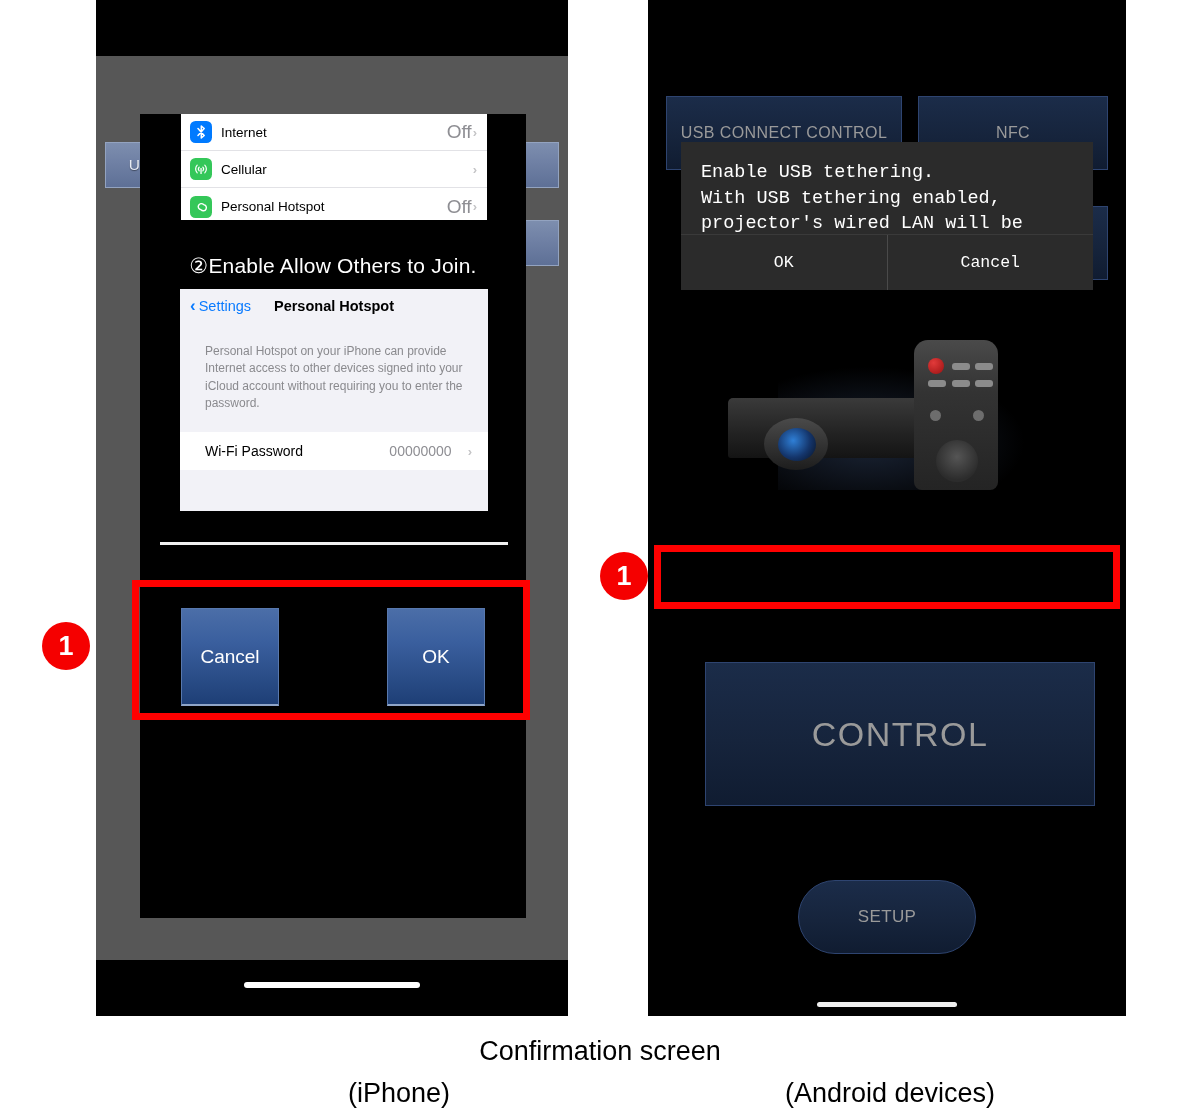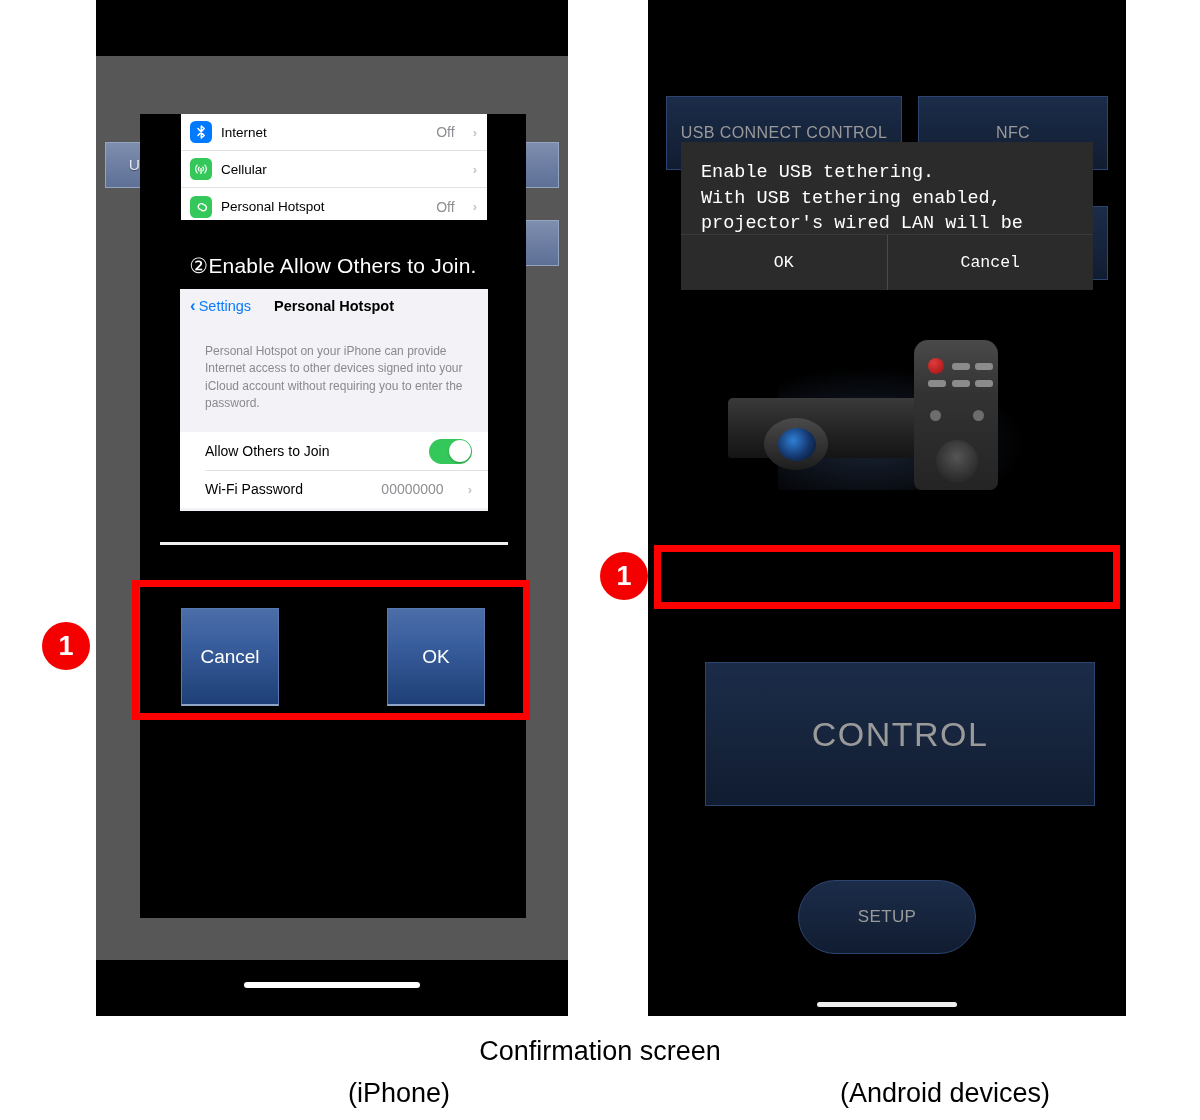--- a/index.html
+++ b/index.html
@@ -58,21 +58,21 @@
   .ios-row:last-child { border-bottom:none; }
   .ios-row-icon {
     width:22px; height:22px; border-radius:5.5px; margin-right:9px;
     display:flex; align-items:center; justify-content:center; flex:0 0 auto;
     color:#fff; font-size:14px; line-height:1;
   }
   .ico-bluetooth { background:#007aff; }
   .ico-cellular  { background:#34c759; }
   .ico-hotspot   { background:#34c759; }
   .ios-row-label { flex:1; font-size:13.5px; color:#000; }
-  .ios-row-value { font-size:14px; color:#8e8e93; margin-right:18px; }
+  .ios-row-value { font-size:19px; color:#8e8e93; margin-right:1px; }
   .ios-chev { color:#c4c4c6; font-size:13px; font-weight:bold; }
 
   
   #ios-step2 {
     position:absolute; left:0; top:140px; width:386px; text-align:center;
     color:#ffffff; font-size:21px; letter-spacing:.2px;
   }
 
   
   #ios-hotspot-card {
@@ -88,21 +88,21 @@
     position:absolute; left:0; top:143px; width:308px; background:#fff;
   }
   .ph-row { display:flex; align-items:center; height:38px; padding:0 16px 0 25px; position:relative; }
   .ph-row + .ph-row::before {
     content:""; position:absolute; left:25px; right:0; top:0; height:1px; background:#e2e2e6;
   }
   .ph-row-label { flex:1; font-size:14px; color:#000; }
   .ph-toggle { width:43px; height:25px; border-radius:13px; background:#34c759; position:relative; }
   .ph-toggle::after { content:""; position:absolute; right:1.5px; top:1.5px; width:22px; height:22px;
     border-radius:50%; background:#fff; box-shadow:0 1px 2px rgba(0,0,0,.25); }
-  .ph-row-value { font-size:14px; color:#8e8e93; margin-right:24px; }
+  .ph-row-value { font-size:14px; color:#8e8e93; margin-right:16px; }
 
   
   #ios-divider { position:absolute; left:20px; top:428px; width:348px; height:3px; background:#f0f0f0; }
 
   
   #ios-dialog-btns { position:absolute; left:0; top:488px; width:386px; height:110px; }
   .ios-dlg-btn {
     position:absolute; top:6px; width:98px; height:98px;
     background: linear-gradient(180deg,#4b6ea8 0%,#3a5f9e 35%,#1e3f76 100%);
     border:1px solid #5878ad; border-bottom:2px solid #8fa5c8;
@@ -203,21 +203,21 @@
   
   #cap-center {
     position:absolute; left:0; top:1036px; width:1200px; text-align:center;
     font-size:27px; color:#000;
   }
   #cap-iphone {
     position:absolute; left:150px; top:1078px; width:300px; text-align:right;
     font-size:27px; color:#000;
   }
   #cap-android {
-    position:absolute; left:730px; top:1078px; width:320px; text-align:right;
+    position:absolute; left:730px; top:1078px; width:320px; text-align:center;
     font-size:27px; color:#000;
   }
 </style>
 </head>
 <body>
 
 <div class="stage">
 
   <div id="iphone-panel">
 
@@ -276,24 +276,20 @@
       <div id="ios-hotspot-card">
         <div id="ph-navbar">
           <span id="ph-back">
             <span class="chev">‹</span>
             <span>Settings</span>
           </span>
           <span id="ph-title">Personal Hotspot</span>
         </div>
         <div id="ph-desc">Personal Hotspot on your iPhone can provide Internet access to other devices signed into your iCloud account without requiring you to enter the password.</div>
         <div id="ph-group">
-          <div class="ph-row">
-            <span class="ph-row-label">Allow Others to Join</span>
-            <span class="ph-toggle"></span>
-          </div>
           <div class="ph-row">
             <span class="ph-row-label">Wi-Fi Password</span>
             <span class="ph-row-value">00000000</span>
             <span class="ios-chev">›</span>
           </div>
         </div>
       </div>
 
       <div id="ios-divider"></div>
 

